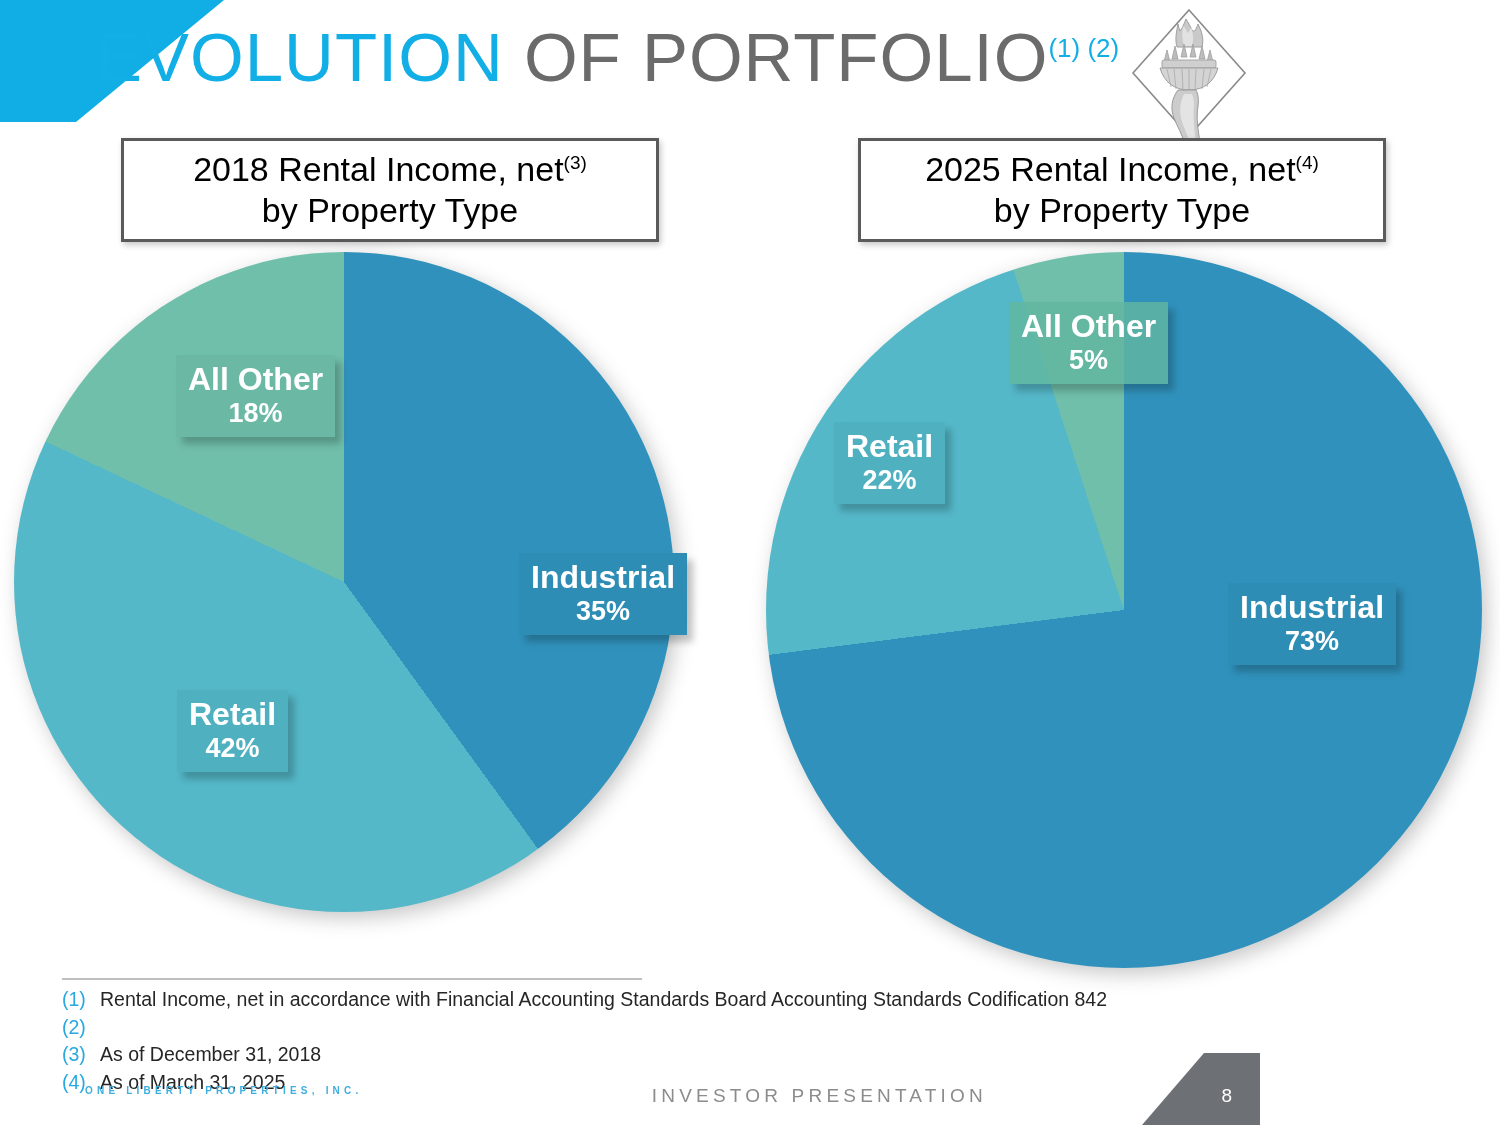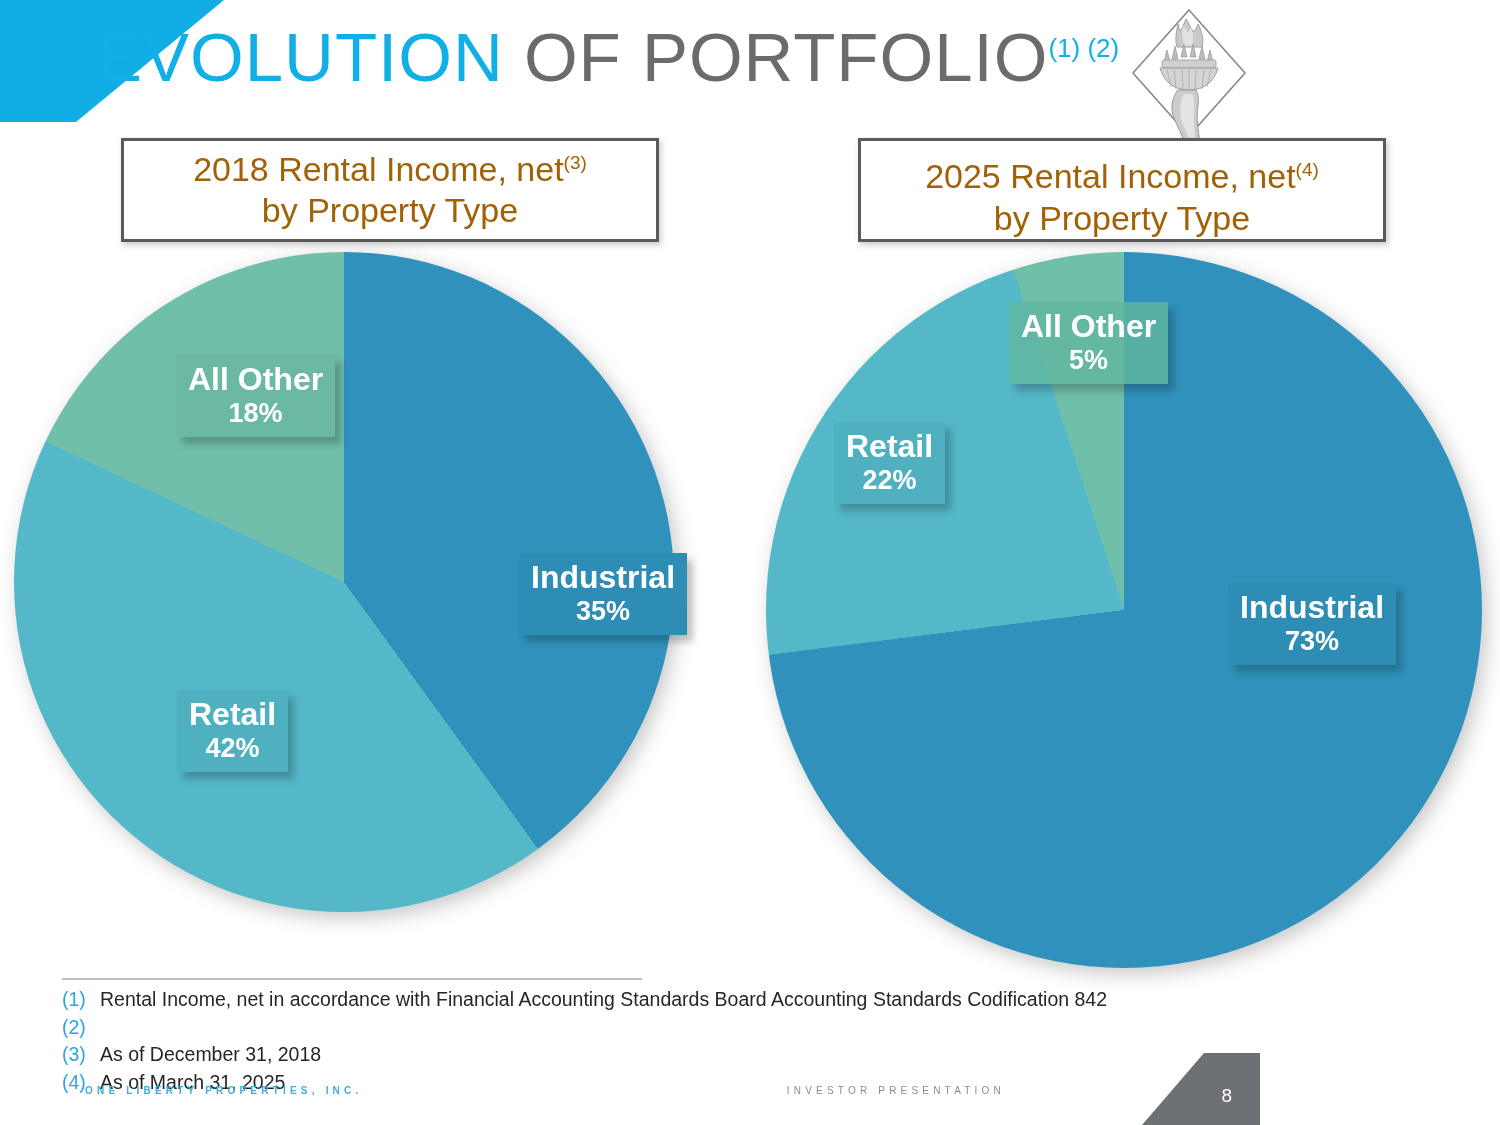--- a/index.html
+++ b/index.html
@@ -39,26 +39,26 @@
   
   .chart-title-box {
     position: absolute;
     border: 3px solid #5A5A5A;
     background: #fff;
     display: flex; align-items: center; justify-content: center;
     text-align: center;
     box-shadow: 2px 3px 6px rgba(0,0,0,.22);
   }
   .chart-title-box .tt {
-    color: #a16207; font-size: 34px; font-weight: 400; line-height: 1.22;
+    color: #000000; font-size: 34px; font-weight: 400; line-height: 1.22;
   }
   .chart-title-box .tsup { font-size: 19px; vertical-align: super; }
 
   #title-box-left  { left: 121px;  top: 138px; width: 538px; height: 104px; }
-  #title-box-right { left: 858px;  top: 138px; width: 528px; height: 104px; align-items: flex-end; }
+  #title-box-right { left: 858px;  top: 138px; width: 528px; height: 104px; }
 
   
   .pie-wrap { position: absolute; }
   .pie {
     position: absolute; left: 0; top: 0;
     border-radius: 50%;
     filter: drop-shadow(5px 6px 10px rgba(0,0,0,.22));
   }
   #pie-wrap-left  { left: 14px;  top: 252px; width: 660px; height: 660px; }
   #pie-wrap-right { left: 766px; top: 252px; width: 716px; height: 716px; }
@@ -88,22 +88,22 @@
   .fn-row { display: flex; align-items: flex-start; font-size: 19.5px; line-height: 1.42; }
   .fn-num { color: #29A8DF; width: 38px; flex: 0 0 38px; }
   .fn-txt { color: #262626; }
 
   
   .footer-left {
     position: absolute; left: 85px; top: 1085px;
     color: #3FAEE0; font-size: 10px; letter-spacing: 4.2px; font-weight: bold;
   }
   .footer-right {
-    position: absolute; right: 255px; top: 1085px;
-    color: #8C8C8C; font-size: 10px; letter-spacing: 4.2px; margin-left: 48px;
+    position: absolute; right: 273px; top: 1085px;
+    color: #8C8C8C; font-size: 19px; letter-spacing: 4.2px; margin-left: 48px;
   }
   .corner-page {
     position: absolute; right: 0; bottom: 0; width: 118px; height: 72px;
     background: #6D7176;
     clip-path: polygon(62px 0, 118px 0, 118px 72px, 0 72px);
   }
   .corner-page .pg {
     position: absolute; right: 28px; bottom: 18px;
     color: #ffffff; font-size: 19px;
   }

